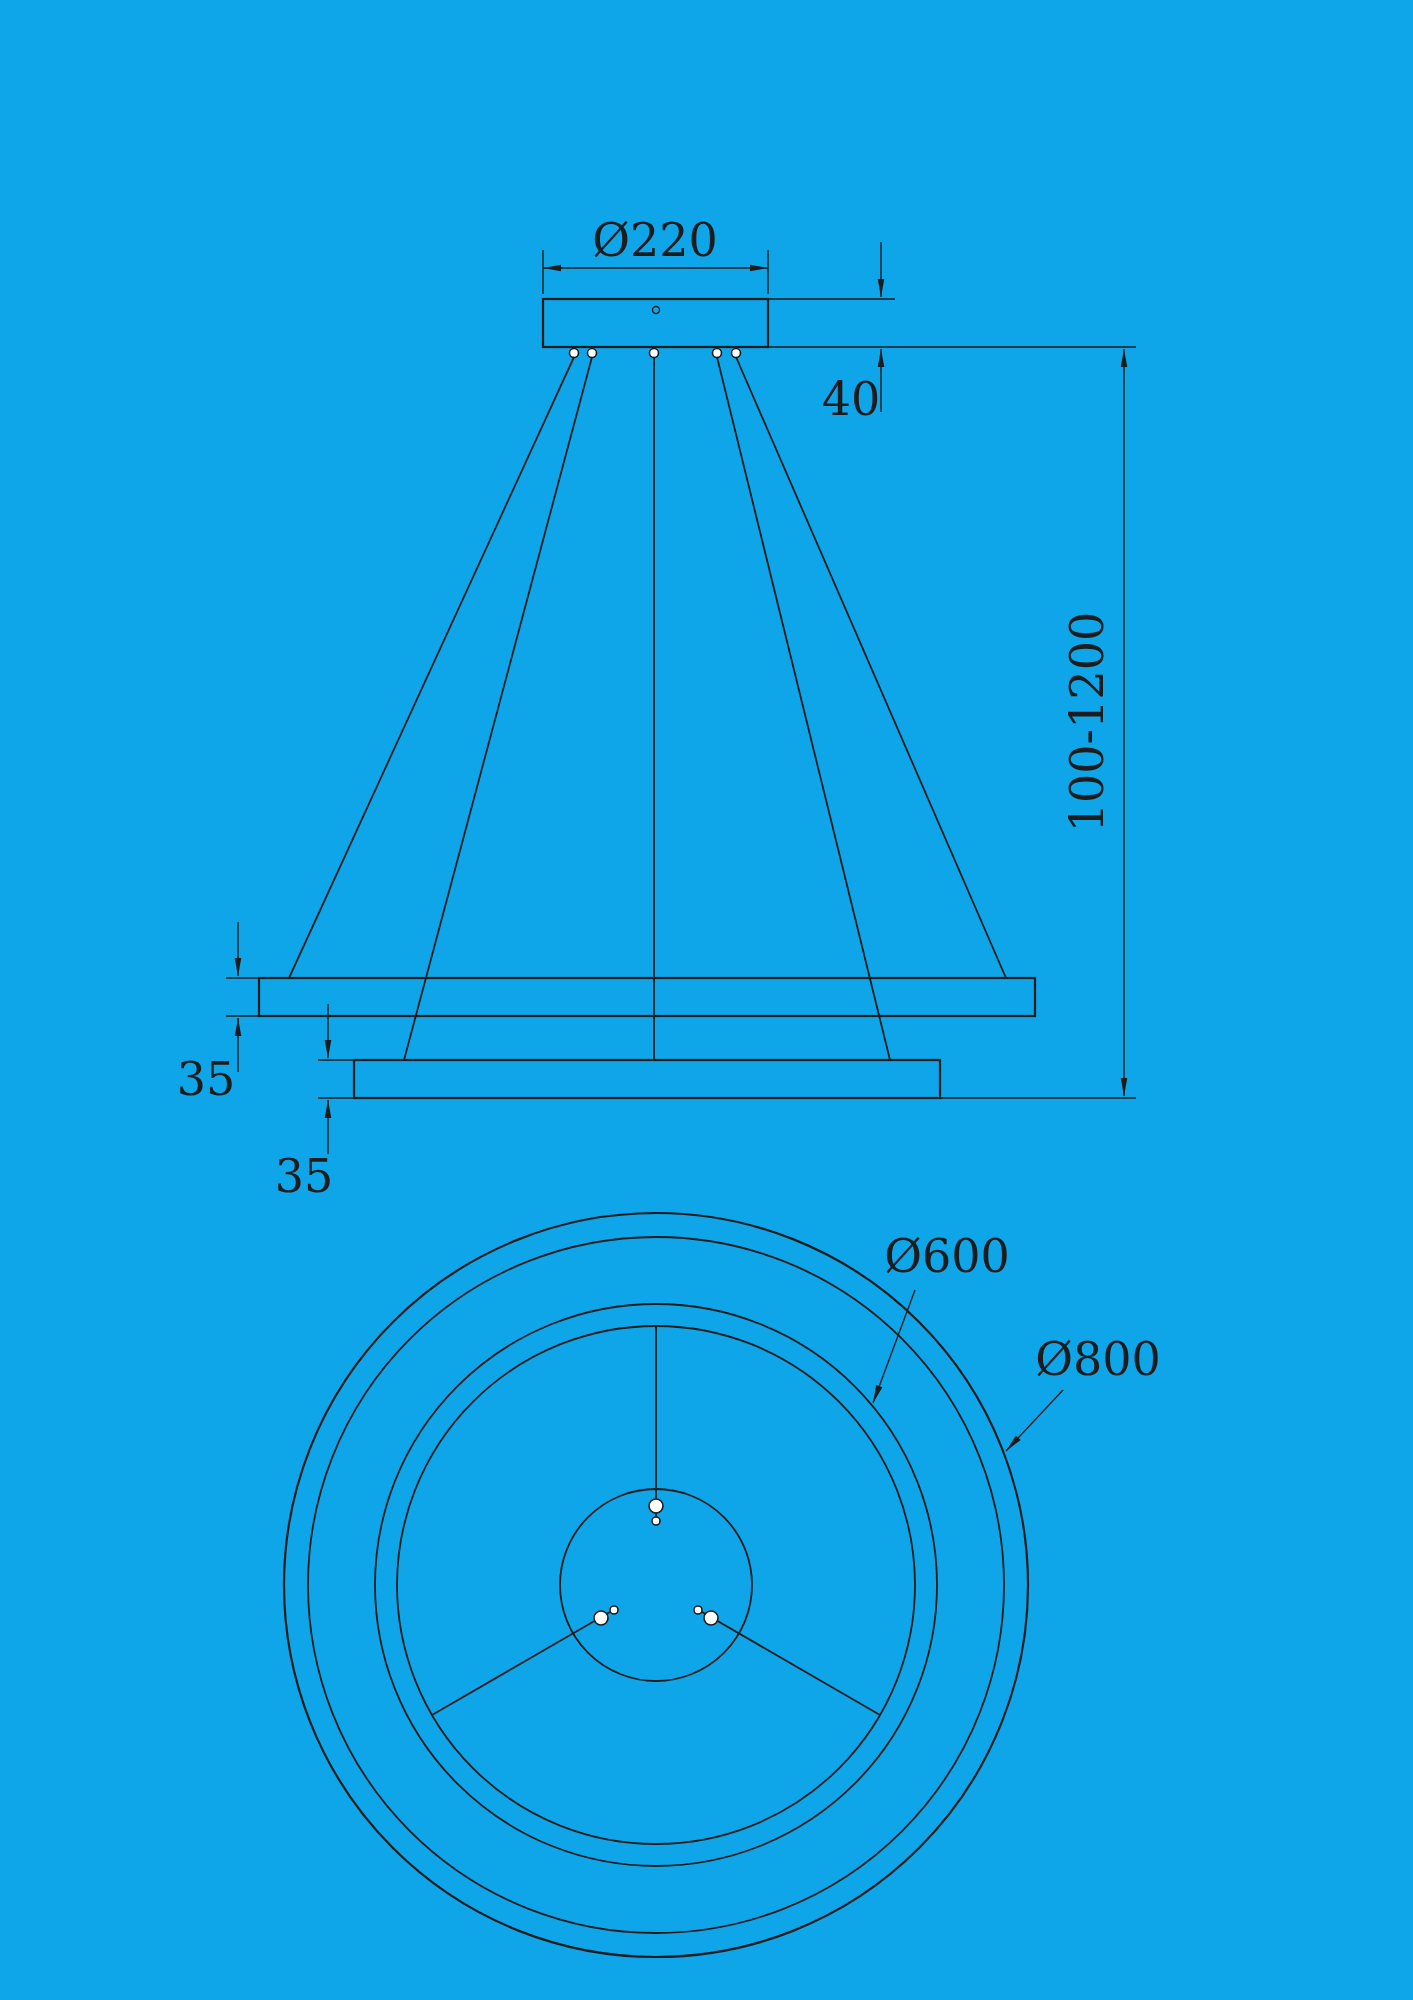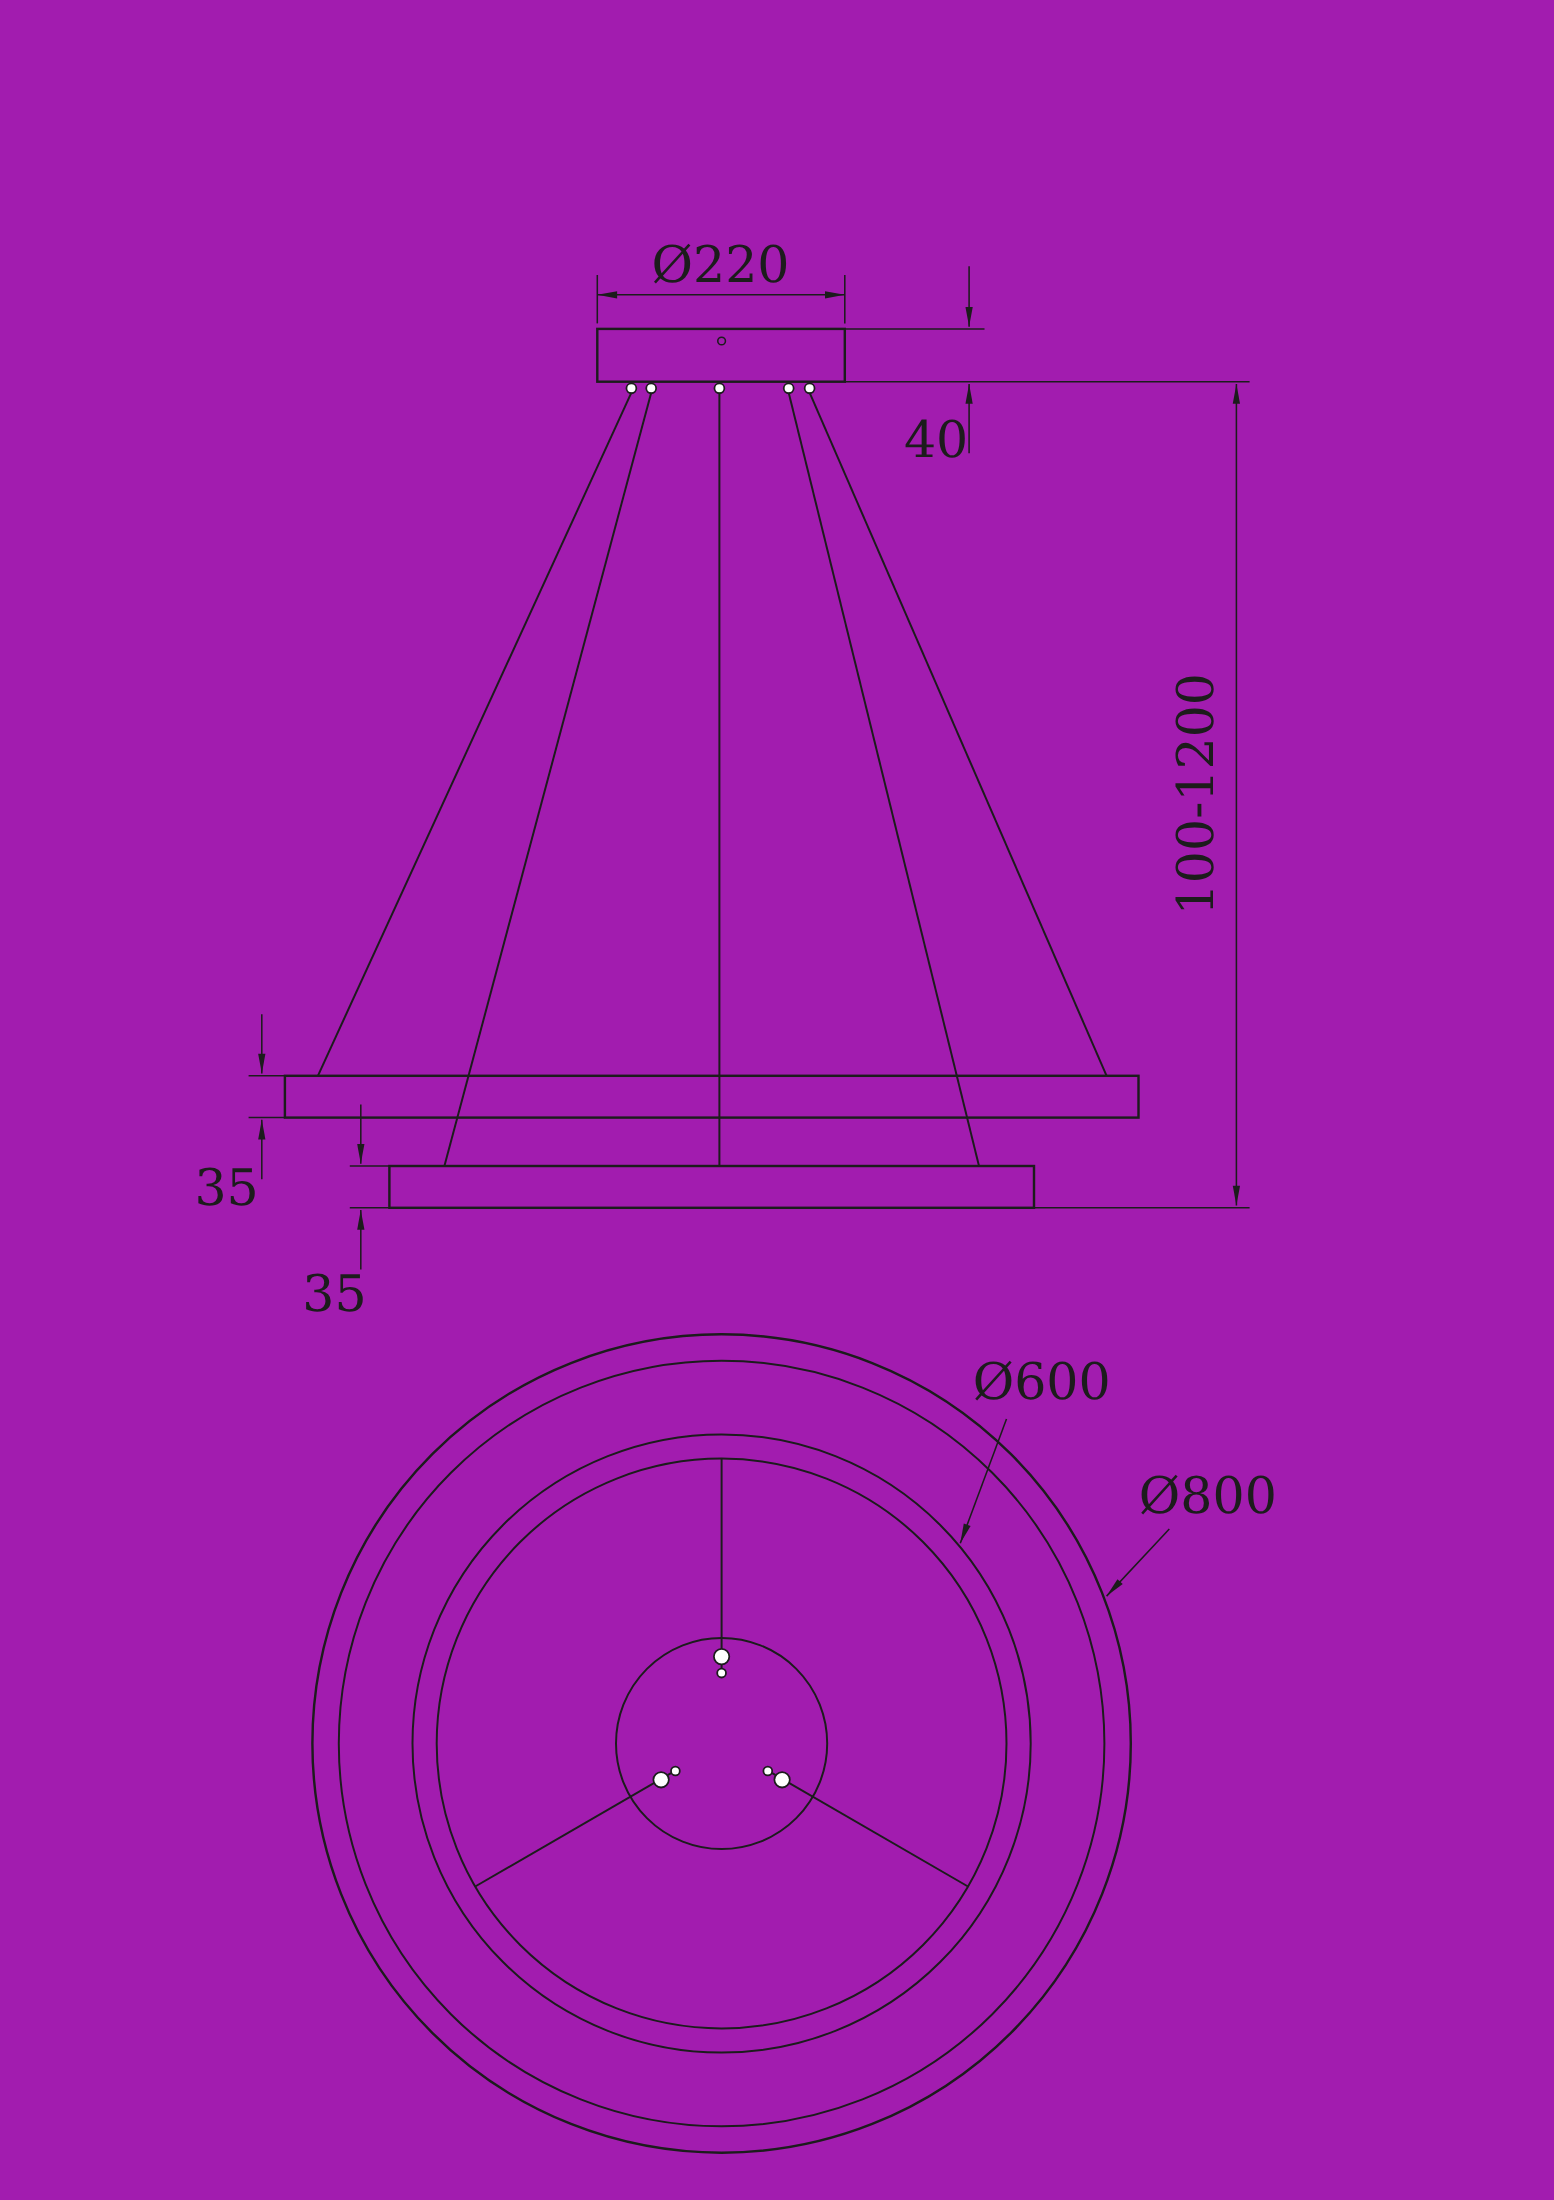--- a/index.html
+++ b/index.html
@@ -4,21 +4,21 @@
 <style>
   html, body {
     margin: 0;
     padding: 0;
     background: #ffffff;
   }
   .canvas {
     position: relative;
     width: 1413px;
     height: 2000px;
-    background: #a21caf;
+    background: #0ea5e9;
     overflow: hidden;
   }
   svg {
     display: block;
   }
   .outline {
     stroke: #1c1c1c;
     stroke-width: 2.2;
     fill: none;
   }

